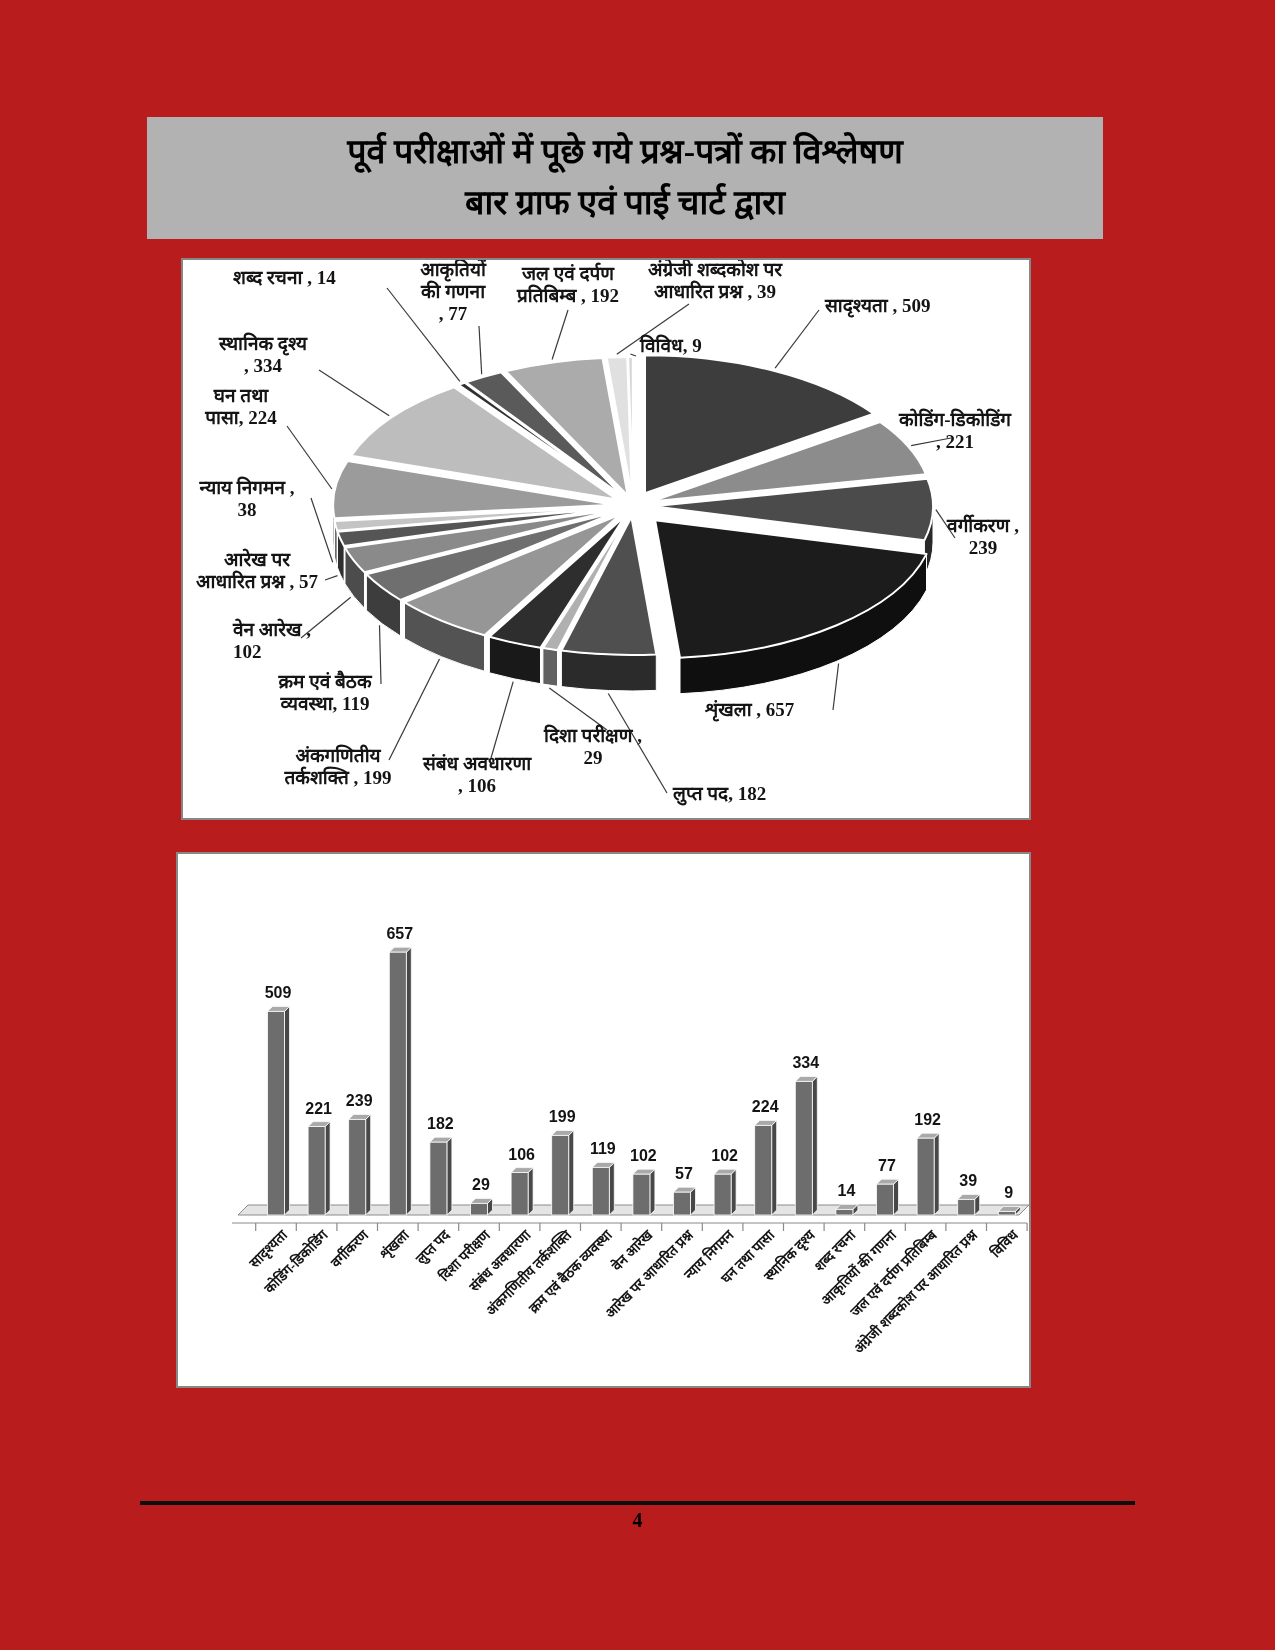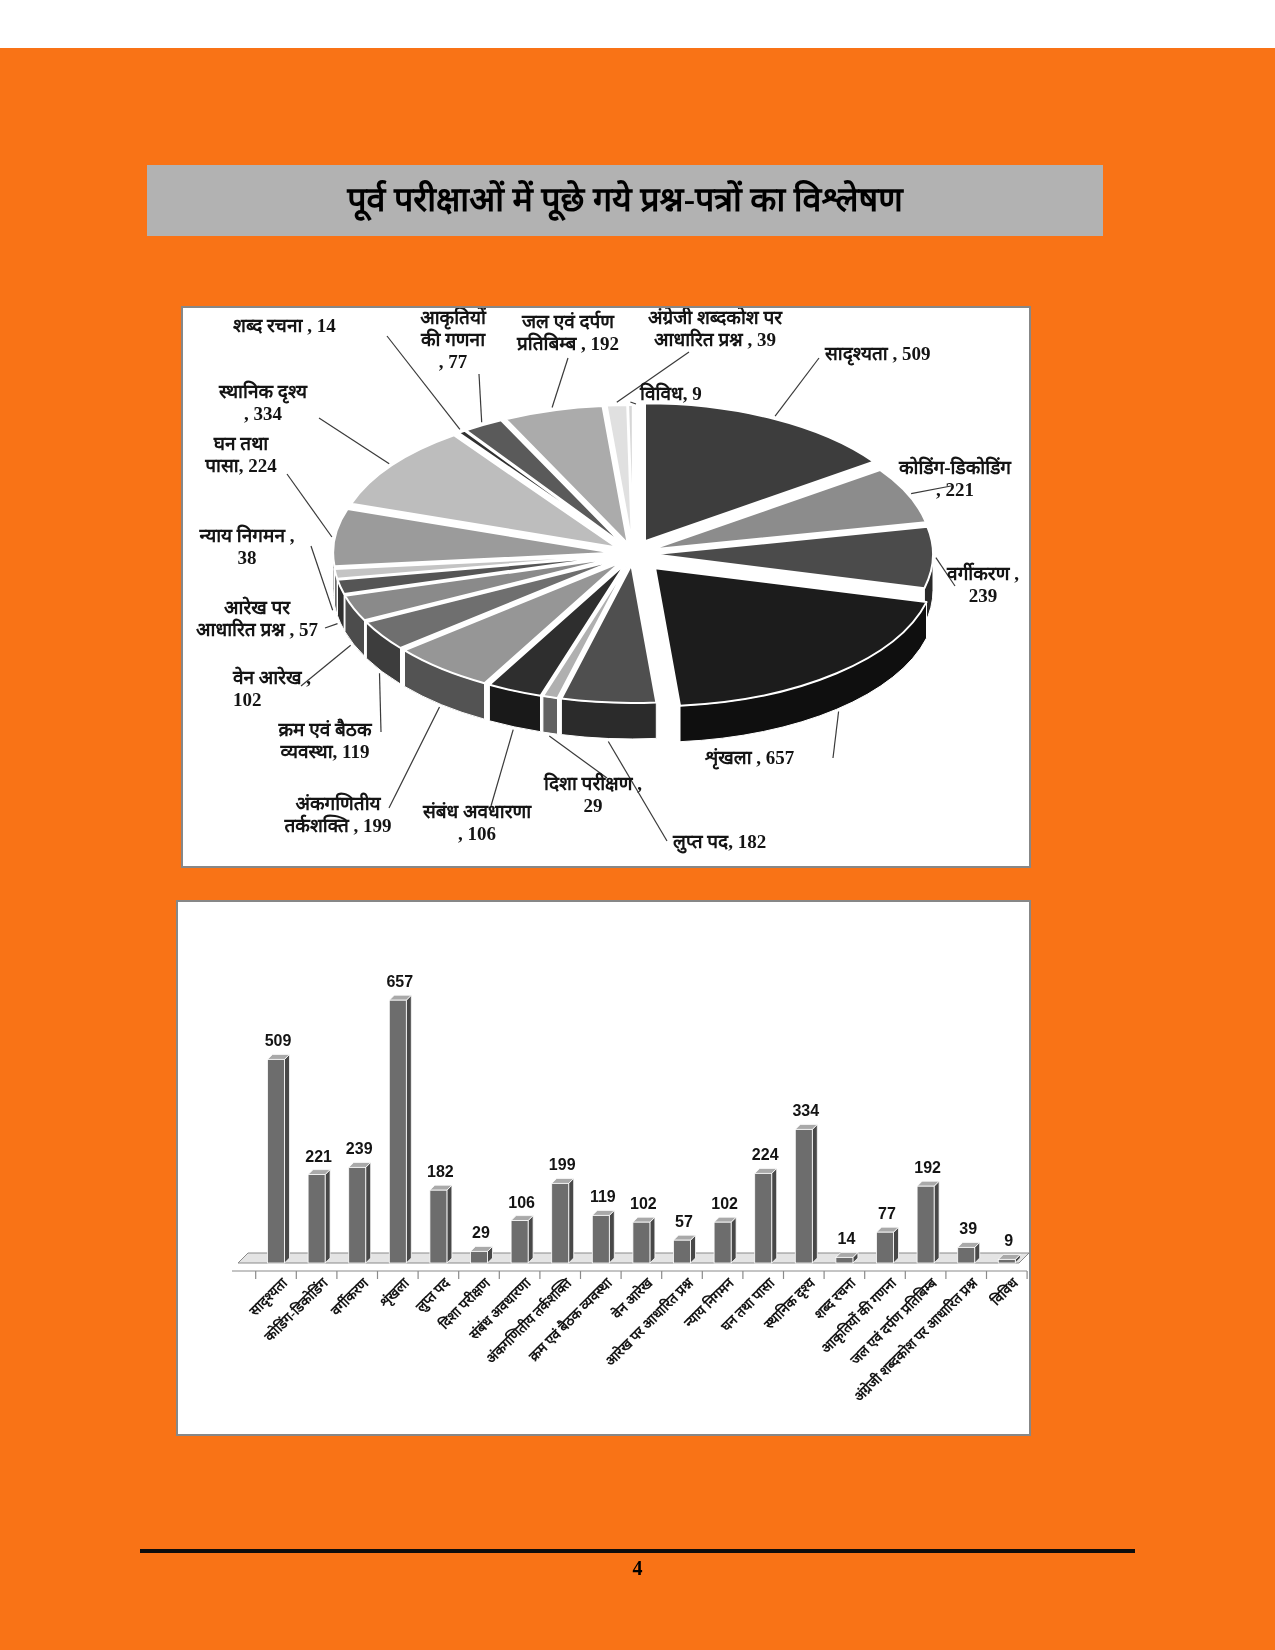--- a/index.html
+++ b/index.html
@@ -1,36 +1,37 @@
 <!DOCTYPE html>
 <html><head>
 <meta charset="utf-8">
 <style>
   html,body{margin:0;padding:0;background:#ffffff;}
   body{width:1275px;height:1650px;position:relative;font-family:"Liberation Serif","DejaVu Serif",serif;color:#111;}
-  .page{position:absolute;inset:0;background:#f97316;overflow:hidden;margin-top:48px;}
+  .page{position:absolute;inset:0;background:#b91c1c;overflow:hidden;}
   .title-block{position:absolute;left:147px;top:117px;width:956px;background:#b2b2b2;text-align:center;padding:9px 0 11px 0;}
   .title-line{font-size:34px;font-weight:bold;color:#000;line-height:51px;white-space:nowrap;}
   .panel{position:absolute;background:#ffffff;border:2px solid #878787;box-sizing:border-box;}
   #pie-panel{left:181px;top:258px;width:850px;height:562px;}
   #bar-panel{left:176px;top:852px;width:855px;height:536px;}
   svg{display:block;}
   .pie-lab{font-size:19px;font-weight:bold;fill:#141414;font-family:"Liberation Serif","DejaVu Serif",serif;}
   .bar-val{font-size:16px;font-weight:bold;fill:#141414;font-family:"Liberation Sans","DejaVu Sans",sans-serif;}
   .bar-cat{font-size:14px;font-weight:bold;fill:#141414;font-family:"Liberation Serif","DejaVu Serif",serif;}
   .footer-rule{position:absolute;left:140px;top:1501px;width:995px;height:4px;background:#0d0d0d;}
   .page-number{position:absolute;left:140px;top:1509px;width:995px;text-align:center;font-size:20px;font-weight:bold;color:#000;}
 </style>
 </head>
 <body>
 
 <div class="page">
 
   <div class="title-block">
     <div class="title-line">पूर्व परीक्षाओं में पूछे गये प्रश्न-पत्रों का विश्लेषण</div>
+    <div class="title-line">बार ग्राफ एवं पाई चार्ट द्वारा</div>
   </div>
 
   <figure class="panel" id="pie-panel" style="margin:0;">
     <svg id="pie-svg" width="846" height="558" viewBox="0 0 846 558">
         <g>
           <path d="M 449.8 235.0 L 445.1 97.0 A 280 138 0 0 1 449.8 97.0 Z" fill="#d6d6d6" stroke="#ffffff" stroke-width="2" stroke-linejoin="round"></path>
         </g>
         <g>
           <path d="M 448.9 235.0 L 423.7 97.6 A 280 138 0 0 1 444.2 97.0 Z" fill="#e0e0e0" stroke="#ffffff" stroke-width="2" stroke-linejoin="round"></path>
         </g>

